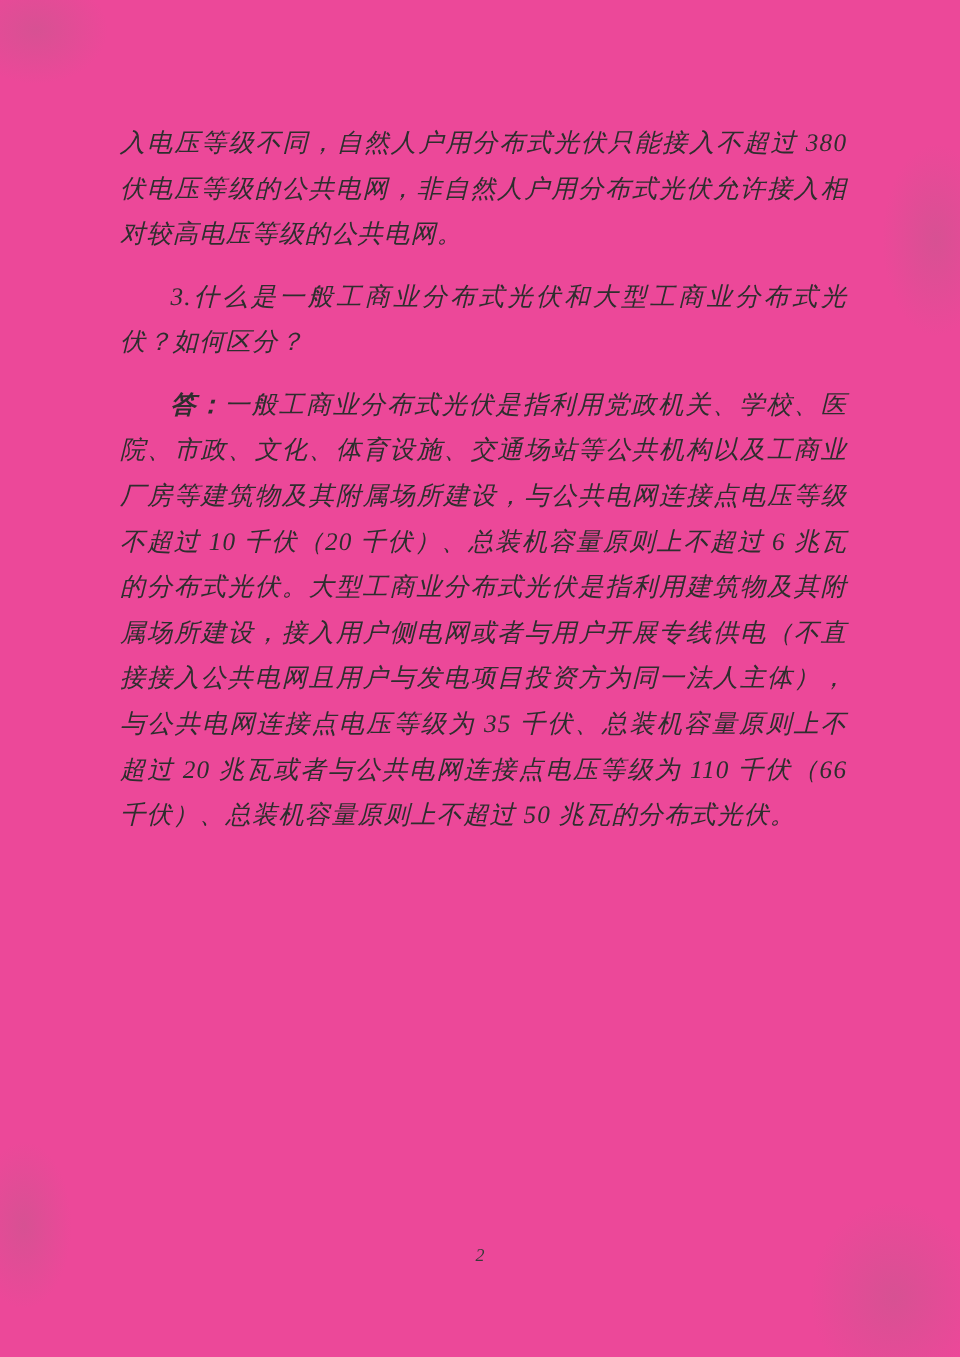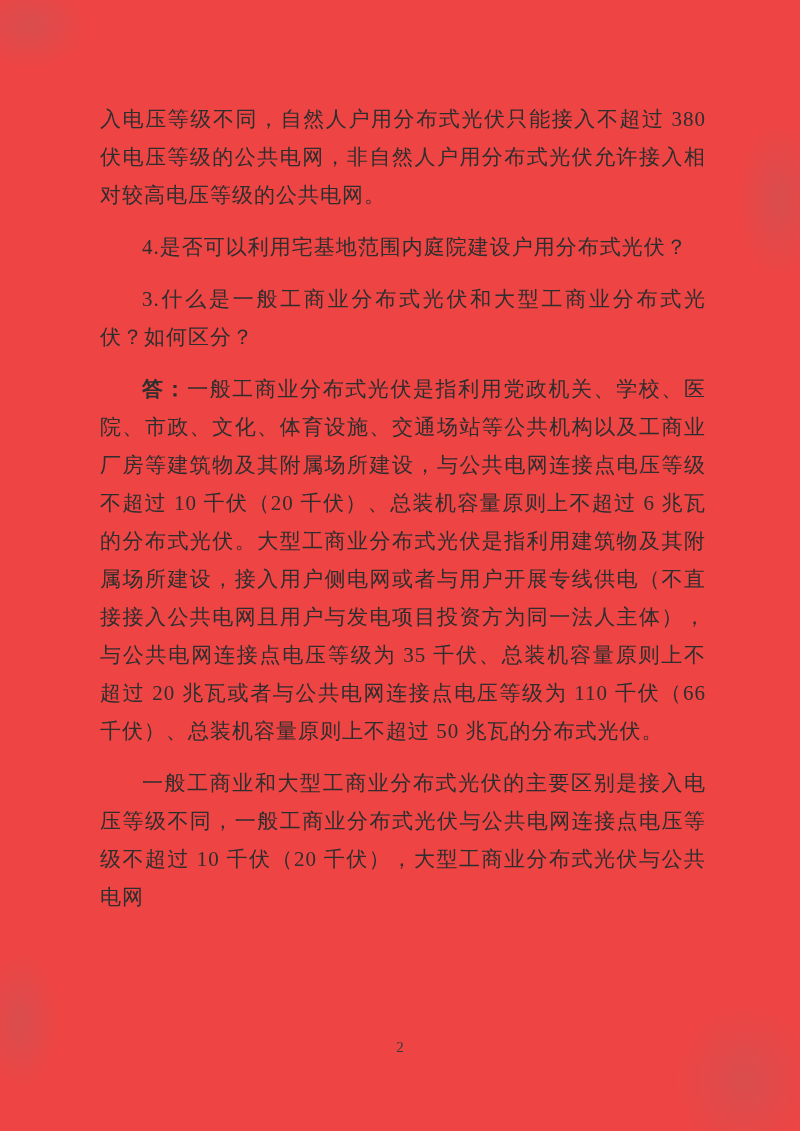--- a/index.html
+++ b/index.html
@@ -6,24 +6,25 @@
   html, body {
     margin: 0;
     padding: 0;
     background: #e9e9e9;
   }
   .page {
     position: relative;
     width: 800px;
     height: 1131px;
     margin: 0 auto;
-    background: #ef4444;
+    background: #ec4899;
     overflow: hidden;
     font-family: "Liberation Serif", "DejaVu Serif", serif;
     color: #2e2e2e;
+    font-style: italic;
   }
   
   .noise {
     position: absolute;
     pointer-events: none;
     background: radial-gradient(closest-side, rgba(120,120,120,0.18), rgba(120,120,120,0));
   }
   .noise.n1 { left: -30px; top: -20px; width: 120px; height: 90px; }
   .noise.n2 { right: -25px; top: 120px; width: 90px; height: 160px; }
   .noise.n3 { left: -20px; bottom: 40px; width: 80px; height: 140px; }
@@ -68,28 +69,26 @@
 
   <div class="noise n1"></div>
   <div class="noise n2"></div>
   <div class="noise n3"></div>
   <div class="noise n4"></div>
 
   <div class="content">
 
     <p class="para no-indent">入电压等级不同，自然人户用分布式光伏只能接入不超过 380 伏电压等级的公共电网，非自然人户用分布式光伏允许接入相对较高电压等级的公共电网。</p>
 
-    <p class="para">4.是否可以利用宅基地范围内庭院建设户用分布式光伏？</p>
 
 
     <p class="para">3.什么是一般工商业分布式光伏和大型工商业分布式光伏？如何区分？</p>
 
     <p class="para"><span class="ans-label">答：</span><span>一般工商业分布式光伏是指利用党政机关、学校、医院、市政、文化、体育设施、交通场站等公共机构以及工商业厂房等建筑物及其附属场所建设，与公共电网连接点电压等级不超过 10 千伏（20 千伏）、总装机容量原则上不超过 6 兆瓦的分布式光伏。大型工商业分布式光伏是指利用建筑物及其附属场所建设，接入用户侧电网或者与用户开展专线供电（不直接接入公共电网且用户与发电项目投资方为同一法人主体），与公共电网连接点电压等级为 35 千伏、总装机容量原则上不超过 20 兆瓦或者与公共电网连接点电压等级为 110 千伏（66 千伏）、总装机容量原则上不超过 50 兆瓦的分布式光伏。</span></p>
 
-    <p class="para">一般工商业和大型工商业分布式光伏的主要区别是接入电压等级不同，一般工商业分布式光伏与公共电网连接点电压等级不超过 10 千伏（20 千伏），大型工商业分布式光伏与公共电网</p>
 
   </div>
 
   <div class="footer">
     <span class="page-number">2</span>
   </div>
 
 </div>
 
 </body></html>

